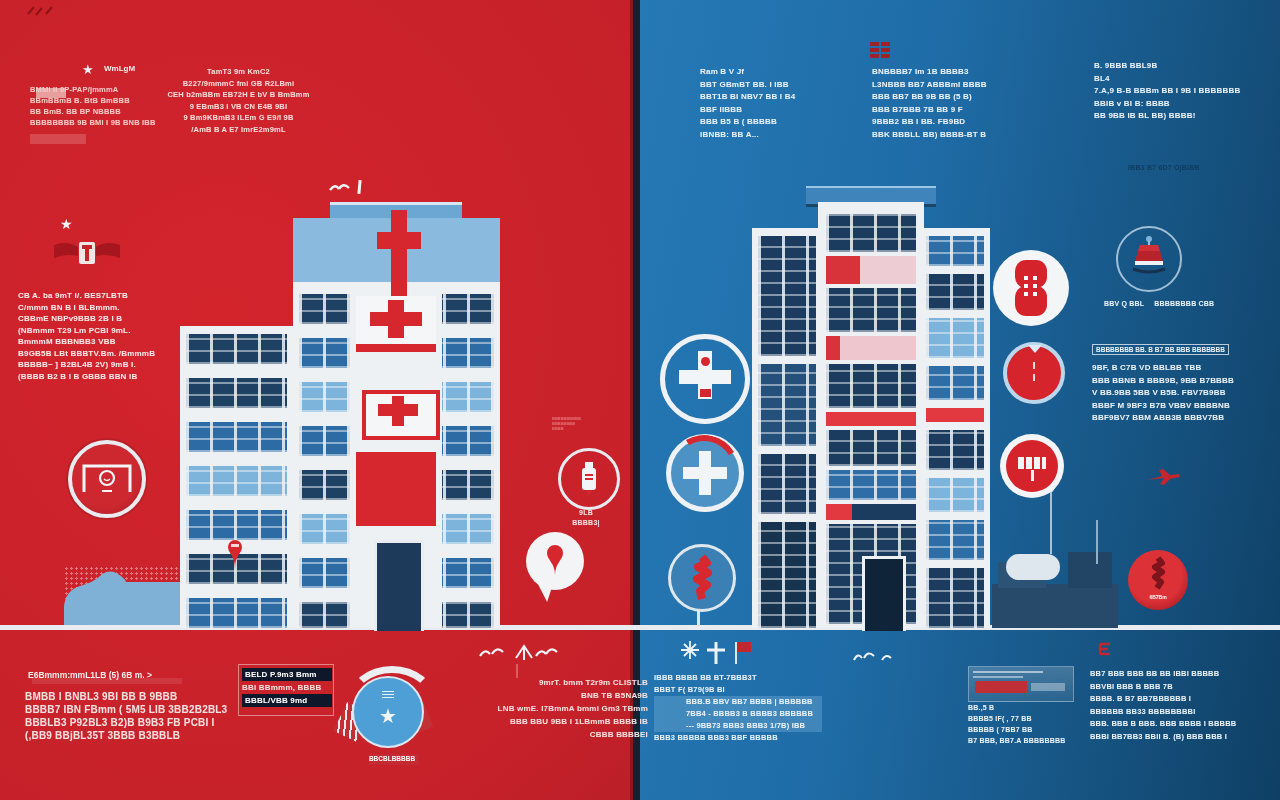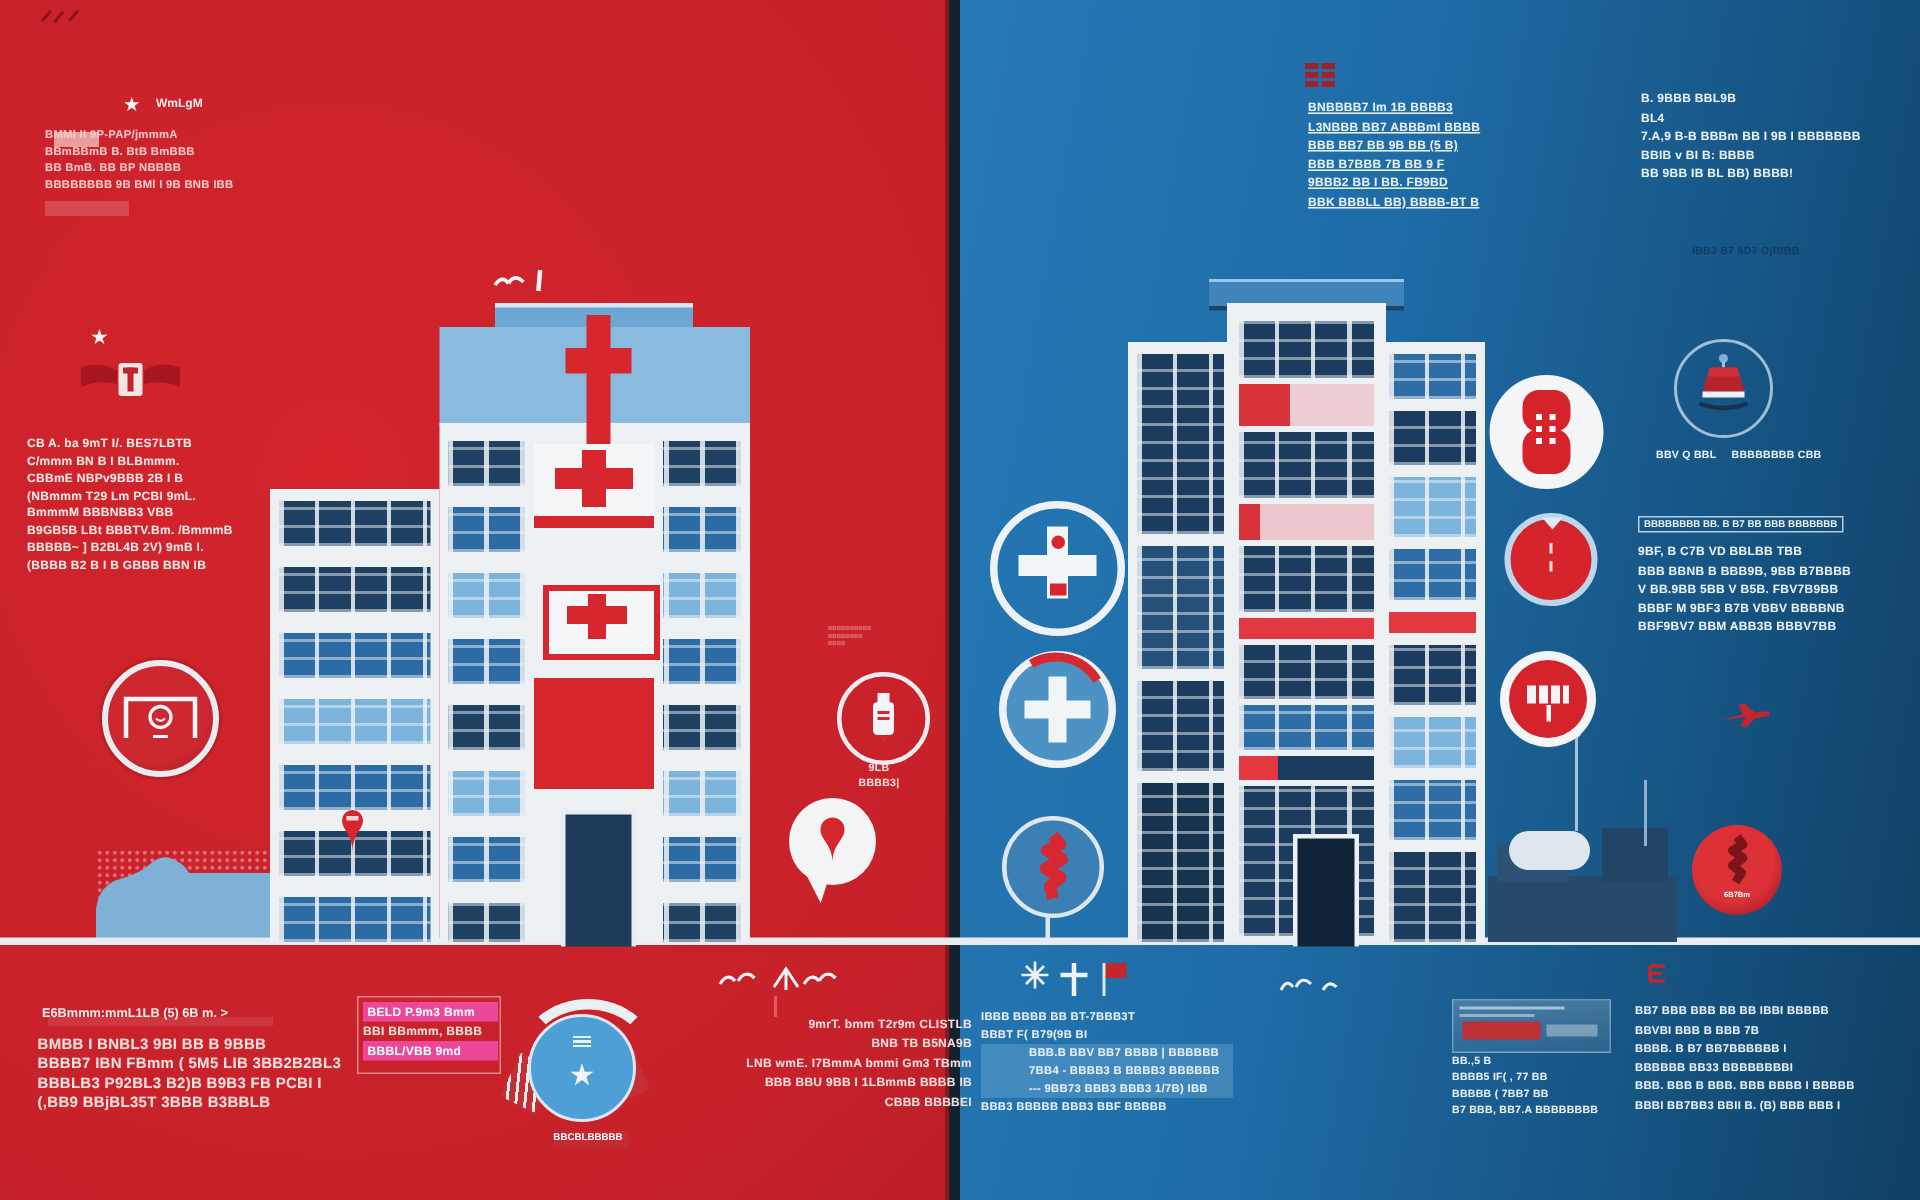--- a/index.html
+++ b/index.html
@@ -13,21 +13,21 @@
   .divider{position:absolute;left:630px;top:0;width:10px;height:800px;z-index:1;
     background:linear-gradient(90deg,#8c161d 0 3px,#14212e 3px 10px);}
   .groundline{position:absolute;left:0;top:625px;width:1280px;height:5px;background:#e8ecf0;z-index:1;}
 
   .tb{position:absolute;color:#f3dfde;font-size:8px;font-weight:bold;letter-spacing:.2px;
       line-height:12px;text-shadow:0 0 1px rgba(255,255,255,.18);z-index:4;}
   .tb .ln{white-space:nowrap;}
   .tb.center{text-align:center;}
   .tb.blue{color:#e9f1f8;}
   .tb.navy{color:#113c5f;text-shadow:none;}
-  .ln.boxed{background:#ec4899;color:#fff;padding:0 3px;}
+  .ln.boxed{background:#0f172a;color:#fff;padding:0 3px;}
   .ln.hlblue{background:rgba(150,200,235,.28);padding-left:32px;}
   .tb.micro{font-size:4px;line-height:5px;color:#e2666c;letter-spacing:0;}
   .heading{position:absolute;color:#f6efee;font-weight:bold;z-index:4;white-space:nowrap;}
 
   .title{position:absolute;left:28px;top:170px;font-size:35px;font-weight:bold;color:#f4f5f7;
          letter-spacing:1px;z-index:4;text-shadow:0 1px 0 rgba(110,8,12,.55);}
   .star{position:absolute;color:#f2f5f8;z-index:4;}
 
   .facade{position:absolute;background:#eef1f4;z-index:2;}
   .wrow{position:absolute;z-index:2;
@@ -62,20 +62,28 @@
   <span class="heading" style="left:104px;top:64px;font-size:8px;">WmLgM</span>
   <div class="swatch" style="left:36px;top:88px;width:30px;height:10px;background:rgba(240,190,188,.8);"></div>
   <div class="swatch" style="left:30px;top:134px;width:56px;height:10px;background:#d6494e;"></div>
   <div class="tb" style="left:30px;top:84px;width:150px;font-size:7.5px;line-height:11px;color:#f2c9c6;">
       <div class="ln">BMMl II  9P-PAP/jmmmA</div>
       <div class="ln">BBmBBmB  B. BtB BmBBB</div>
       <div class="ln">BB BmB. BB   BP NBBBB</div>
       <div class="ln">BBBBBBBB 9B BMl I 9B  BNB IBB</div>
     </div>
 
+  <div class="tb center" style="left:166px;top:66px;width:145px;font-size:7.5px;line-height:11.5px;color:#f5d9d8;">
+      <div class="ln">TamT3 9m KmC2</div>
+      <div class="ln">B227/9mmmC fmi  GB R2LBmi</div>
+      <div class="ln">CEH b2mBBm  EB72H E  bV B BmBmm</div>
+      <div class="ln">9 EBmB3 I VB  CN E4B 9BI</div>
+      <div class="ln">9 Bm9KBmB3  ILEm G E9/I 9B</div>
+      <div class="ln">/AmB B A E7   ImrE2m9mL</div>
+    </div>
 
   <span class="star" style="left:60px;top:216px;font-size:14px;">★</span>
   <div class="abs z4" style="left:328px;top:180px;">
     <svg width="24" height="14">
         <path d="M2 10 Q7 3 11 9 M11 9 Q15 2 21 8" stroke="#f2f5f8" stroke-width="2.4" fill="none"></path>
       </svg>
   </div>
   <div class="abs z4" style="left:358px;top:180px;width:3px;height:14px;background:#f2f5f8;transform:rotate(5deg);"></div>
 
   <div class="abs z4" style="left:52px;top:238px;">
@@ -221,25 +229,33 @@
   </div>
   <div class="abs z4" style="left:516px;top:664px;width:2px;height:14px;background:#e05a60;"></div>
   <div class="tb center" style="left:452px;top:676px;width:196px;font-size:8px;line-height:13px;text-align:right;">
       <div class="ln">9mrT. bmm T2r9m  CLISTLB</div>
       <div class="ln">BNB TB  B5NA9B</div>
       <div class="ln">LNB wmE. I7BmmA  bmmi  Gm3 TBmm</div>
       <div class="ln">BBB BBU 9BB  I  1LBmmB  BBBB  IB</div>
       <div class="ln">CBBB  BBBBEI</div>
     </div>
 
+  <div class="tb blue" style="left:700px;top:66px;width:155px;font-size:8px;line-height:12.5px;">
+      <div class="ln">Ram    B V  Jf</div>
+      <div class="ln">BBT GBmBT BB. I  IBB</div>
+      <div class="ln">BBT1B  BI  NBV7 BB I B4</div>
+      <div class="ln">BBF  IIBBB</div>
+      <div class="ln">BBB  B5 B ( BBBBB</div>
+      <div class="ln">IBNBB:  BB A...</div>
+    </div>
   <div class="abs z4" style="left:870px;top:42px;width:20px;height:16px;">
     <div class="abs" style="left:0;top:0;width:9px;height:16px;background:repeating-linear-gradient(0deg,#9e2227 0 4px,rgba(0,0,0,0) 4px 6px);"></div>
     <div class="abs" style="left:11px;top:0;width:9px;height:16px;background:repeating-linear-gradient(0deg,#9e2227 0 4px,rgba(0,0,0,0) 4px 6px);"></div>
   </div>
-  <div class="tb blue" style="left:872px;top:66px;width:170px;font-size:8px;line-height:12.5px;text-decoration:underline;">
+  <div class="tb blue" style="left:872px;top:66px;width:170px;font-size:8px;line-height:12.5px;">
       <div class="ln">BNBBBB7 Im 1B  BBBB3</div>
       <div class="ln">L3NBBB  BB7    ABBBmI  BBBB</div>
       <div class="ln">BBB BB7  BB  9B  BB  (5 B)</div>
       <div class="ln">BBB  B7BBB  7B  BB 9 F</div>
       <div class="ln">9BBB2  BB I  BB.  FB9BD</div>
       <div class="ln">BBK  BBBLL  BB)  BBBB-BT B</div>
     </div>
   <div class="tb blue" style="left:1094px;top:60px;width:175px;font-size:8px;line-height:12.5px;">
       <div class="ln">B. 9BBB  BBL9B</div>
       <div class="ln">BL4</div>

